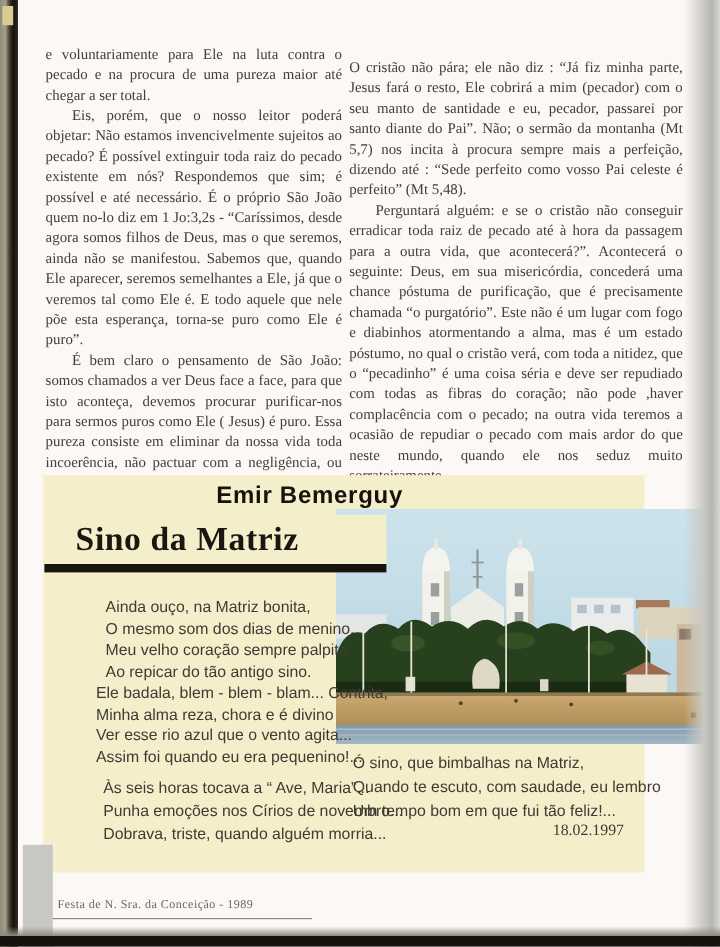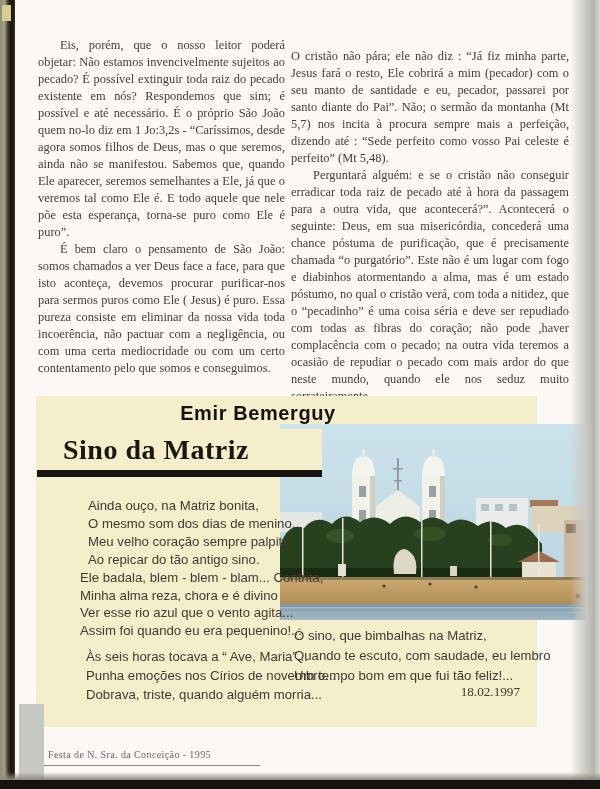--- a/index.html
+++ b/index.html
@@ -54,20 +54,21 @@
   .edge-right{right:0;top:0;width:30px;height:789px;
     background:linear-gradient(90deg,rgba(252,248,246,0) 0%,#c9c8c2 55%,#b6b5af 78%,#d9d8d2 100%);}
   .edge-bottom-shadow{left:0;top:772px;width:600px;height:8px;
     background:linear-gradient(180deg,rgba(120,115,105,0) 0%,#8d8a80 100%);}
   .edge-bottom{left:0;top:780px;width:600px;height:9px;background:#16130e;}
 </style>
 </head>
 <body>
 
 <div class="abs col col-left">
+  <p>e voluntariamente para Ele na luta contra o pecado e na procura de uma pureza maior até chegar a ser total.</p>
   <p class="indent">Eis,  porém, que o nosso leitor poderá objetar: Não estamos invencivelmente sujeitos ao pecado? É possível extinguir toda raiz do pecado existente em nós? Respondemos que sim;  é possível e até necessário. É o próprio São João quem no-lo diz em 1 Jo:3,2s - “Caríssimos, desde agora somos filhos de Deus, mas o que seremos, ainda não se manifestou. Sabemos que, quando Ele aparecer, seremos semelhantes a Ele, já que o veremos tal como Ele é.  E todo aquele que nele põe esta esperança, torna-se puro como Ele é puro”.</p>
   <p class="indent">É bem claro o pensamento de São João: somos chamados a ver Deus face a face, para que isto aconteça, devemos procurar purificar-nos para sermos puros como Ele ( Jesus) é puro.  Essa pureza consiste em eliminar da nossa vida toda incoerência, não pactuar com a negligência, ou com uma certa mediocridade ou com um certo contentamento pelo que somos e conseguimos.</p>
 </div>
 
 <div class="abs col col-right">
   <p>O cristão não pára; ele não diz : “Já fiz minha parte, Jesus fará o resto, Ele cobrirá a mim (pecador) com o seu manto de santidade e eu, pecador, passarei por santo diante do Pai”. Não; o sermão da montanha (Mt 5,7) nos incita à procura sempre mais a perfeição, dizendo até : “Sede perfeito como vosso Pai celeste é perfeito” (Mt 5,48).</p>
   <p class="indent">Perguntará alguém: e se o cristão não conseguir erradicar toda raiz de pecado até à hora da passagem para a outra vida, que acontecerá?”. Acontecerá o seguinte: Deus, em sua misericórdia, concederá uma chance póstuma de purificação, que é precisamente chamada “o purgatório”. Este não é um lugar com fogo e diabinhos atormentando a alma, mas é um estado póstumo, no qual o cristão verá, com toda a nitidez, que o “pecadinho” é uma coisa séria e deve ser repudiado com todas as fibras do coração; não pode ,haver complacência com o pecado;  na outra vida teremos a ocasião de repudiar o pecado com mais ardor do que neste mundo, quando ele nos seduz muito sorrateiramente.</p>
 </div>
 
 <div class="abs panel"></div>
@@ -172,21 +173,21 @@
 Ver esse rio azul que o vento agita...
 Assim foi quando eu era pequenino!...</div>
 <div class="abs stanza st3">Às seis horas tocava a “ Ave, Maria”...
 Punha emoções nos Círios de novembro...
 Dobrava, triste, quando alguém morria...</div>
 <div class="abs stanza st4">Ó sino, que bimbalhas na Matriz,
 Quando te escuto, com saudade, eu lembro
 Um tempo bom em que fui tão feliz!...</div>
 <div class="abs poem-date">18.02.1997</div>
 
-<div class="abs footer-caption">Festa de N. Sra. da Conceição - 1995</div>
+<div class="abs footer-caption">Festa de N. Sra. da Conceição - 1989</div>
 <div class="abs footer-rule"></div>
 
 <div class="abs gray-patch"></div>
 <div class="abs edge-left"></div>
 <div class="abs corner-nub"></div>
 <div class="abs edge-right"></div>
 <div class="abs edge-bottom-shadow"></div>
 <div class="abs edge-bottom"></div>
 
 </body></html>

